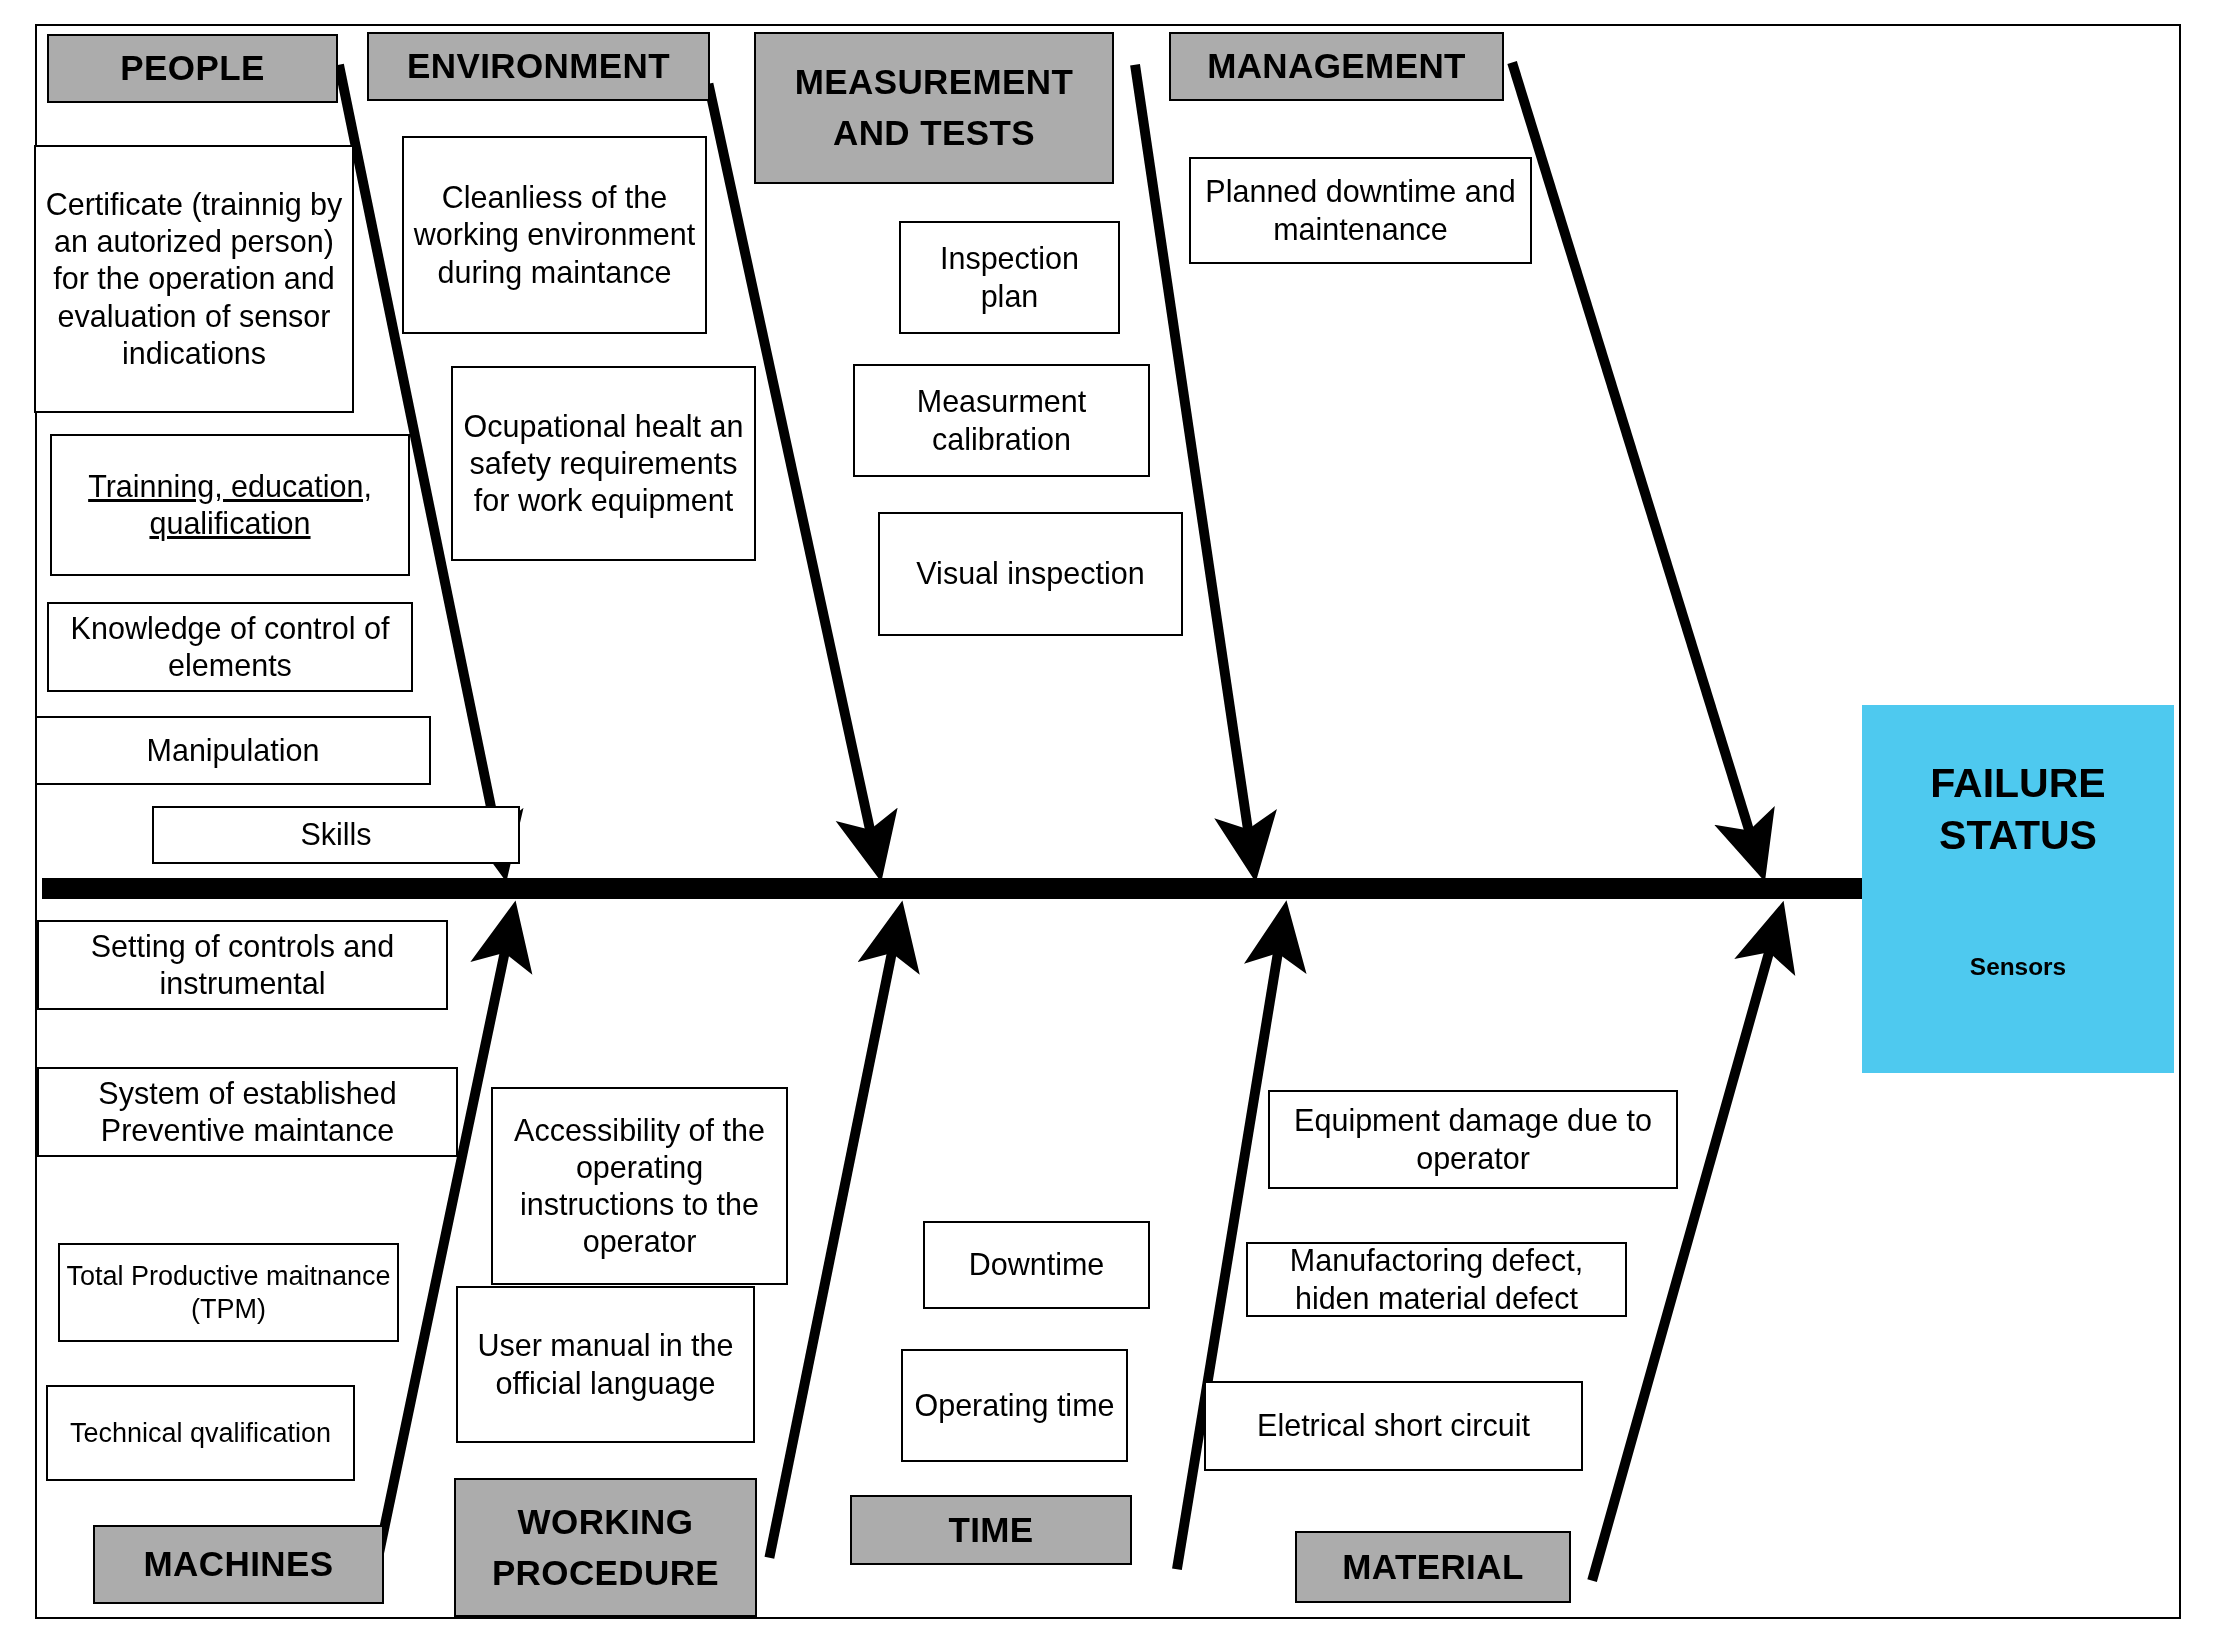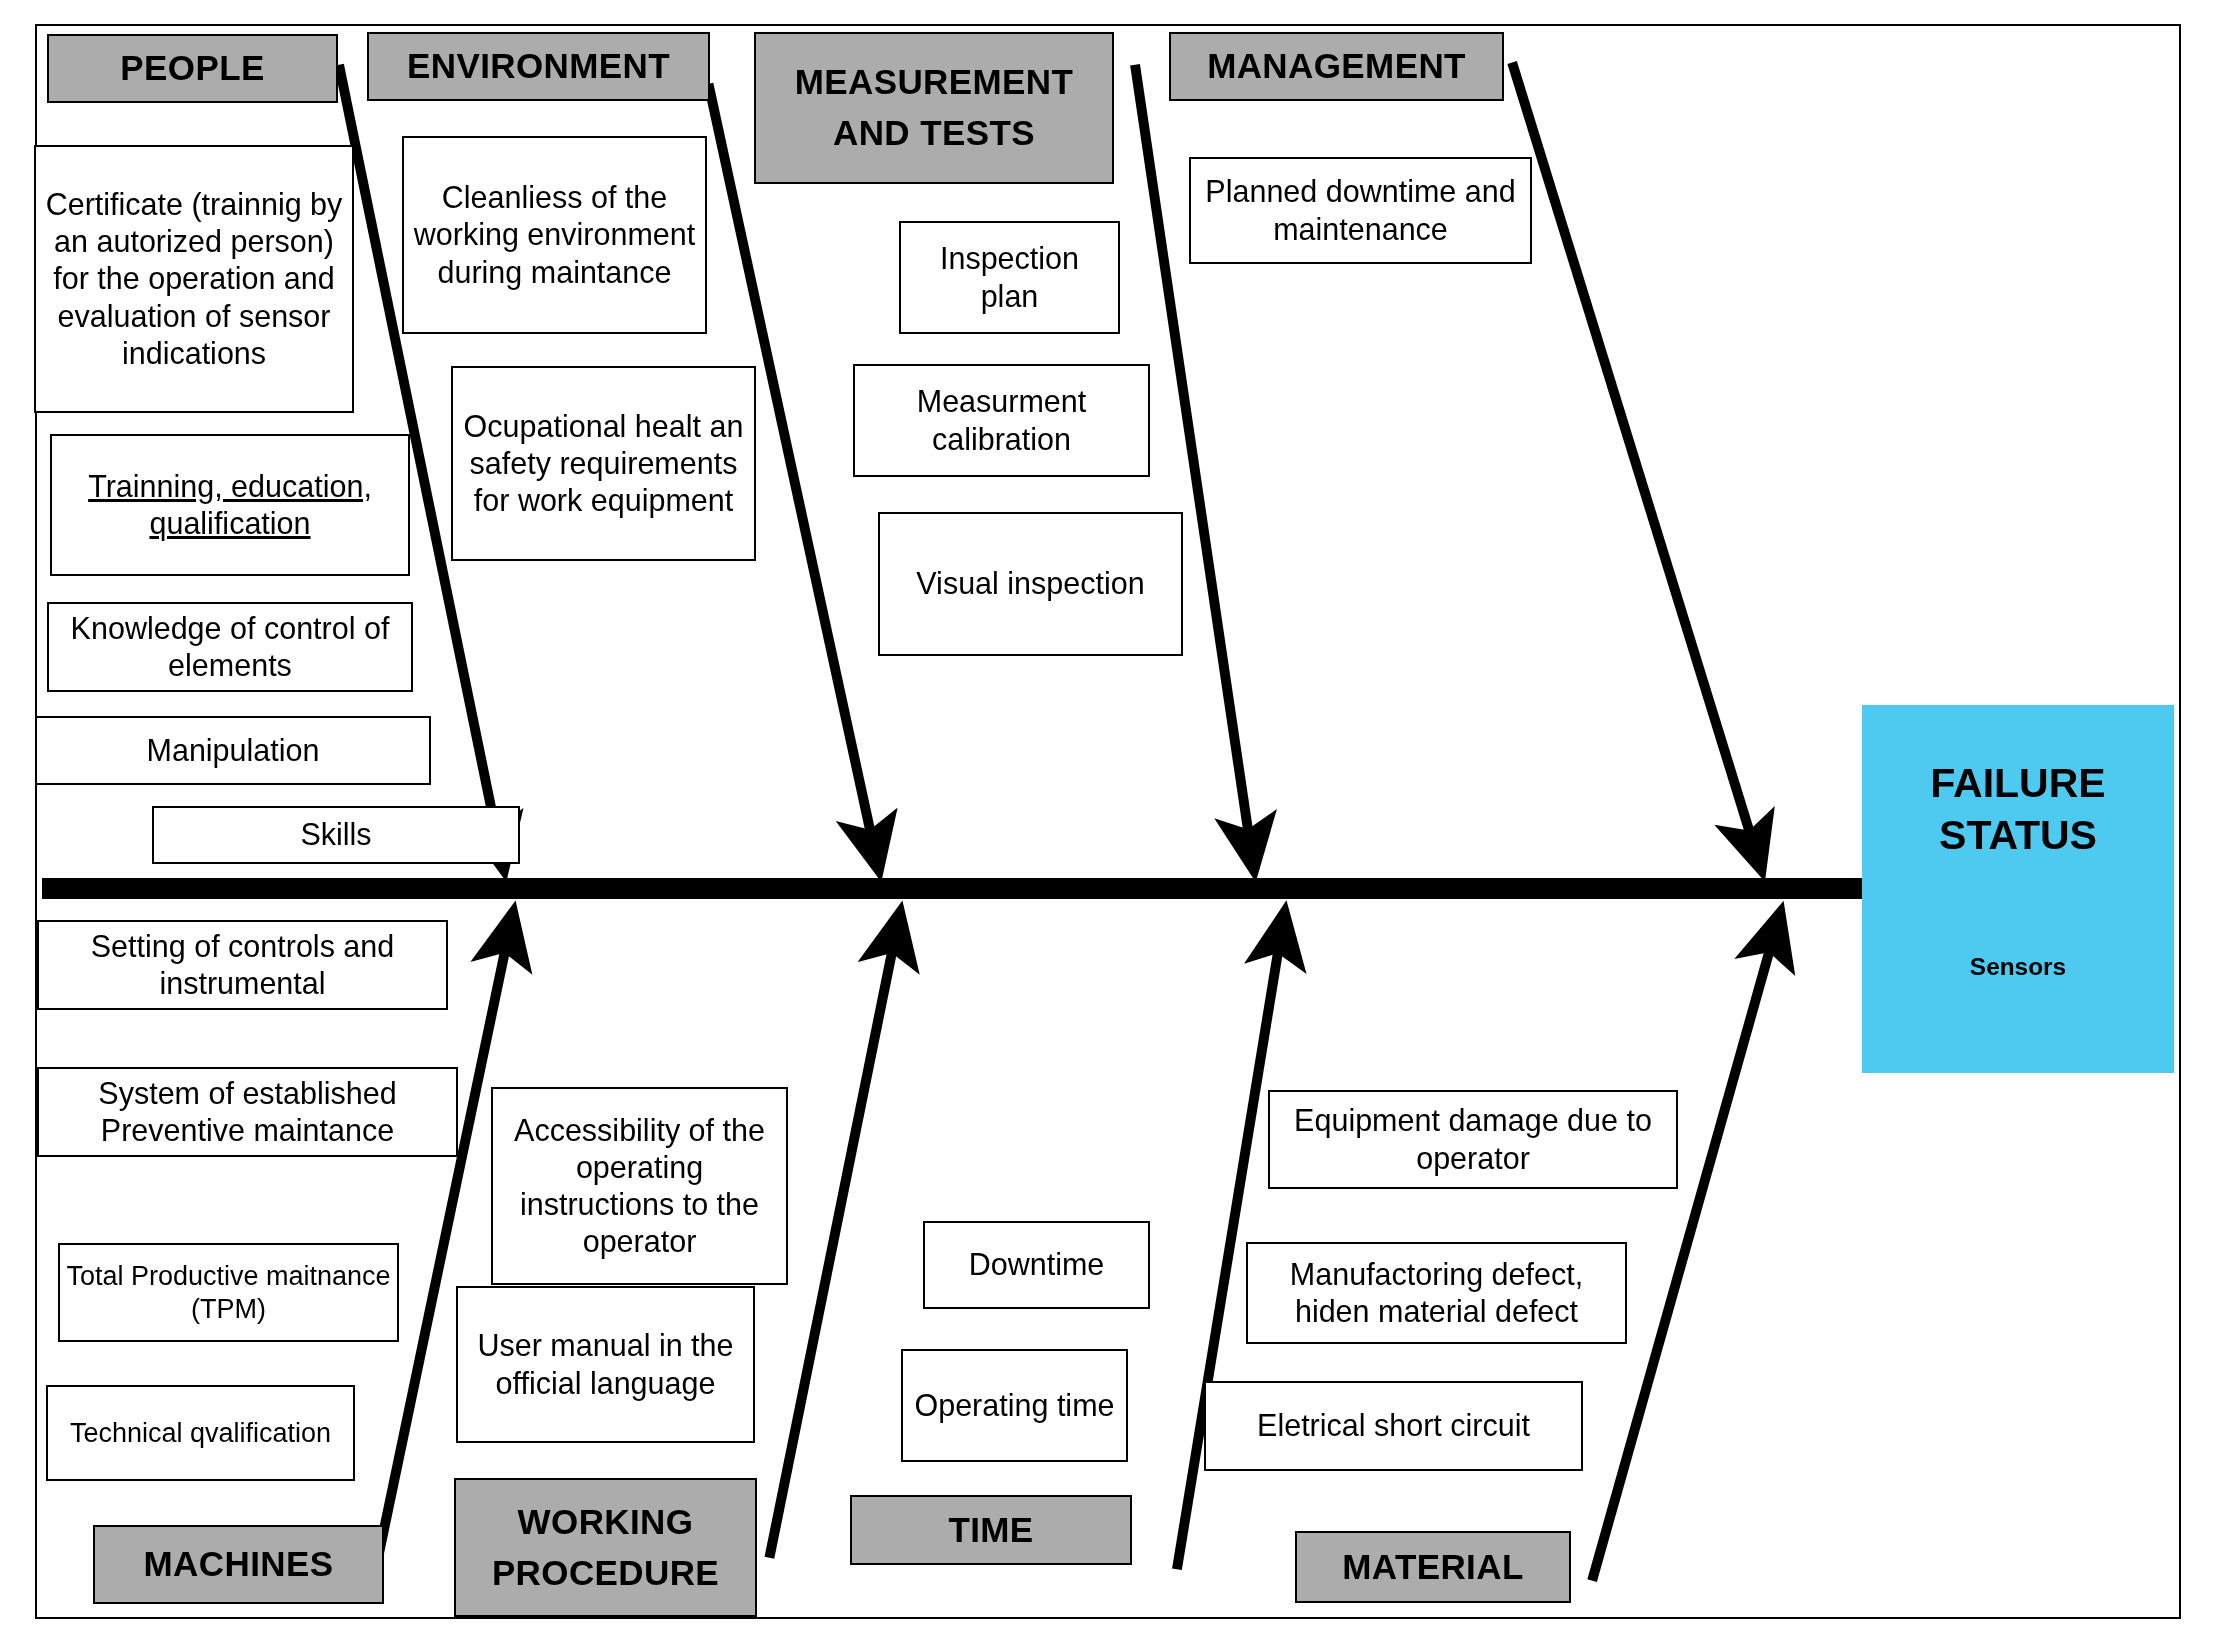--- a/index.html
+++ b/index.html
@@ -154,21 +154,21 @@
   </div>
   <div class="cbox" style="left:402px; top:136px; width:305px; height:198px;">Cleanliess of the working environment during maintance</div>
   <div class="cbox" style="left:451px; top:366px; width:305px; height:195px;">Ocupational healt an safety requirements for work equipment</div>
 
   <div class="cat" style="left: 754px; top: 32px; width: 360px; height: 152px; flex-direction: column; background: rgb(172, 172, 172);">
     <span>MEASUREMENT</span>
     <span>AND TESTS</span>
   </div>
   <div class="cbox" style="left:899px; top:221px; width:221px; height:113px;">Inspection plan</div>
   <div class="cbox" style="left:853px; top:364px; width:297px; height:113px;">Measurment calibration</div>
-  <div class="cbox" style="left:878px; top:512px; width:305px; height:144px;">Visual inspection</div>
+  <div class="cbox" style="left:878px; top:512px; width:305px; height:124px;">Visual inspection</div>
 
   <div class="cat" style="left: 1169px; top: 32px; width: 335px; height: 69px; background: rgb(172, 172, 172);">
     <span>MANAGEMENT</span>
   </div>
   <div class="cbox" style="left:1189px; top:157px; width:343px; height:107px;">Planned downtime and maintenance</div>
 
   <div class="cbox" style="left:37px; top:920px; width:411px; height:90px;">Setting of controls and instrumental</div>
   <div class="cbox" style="left:37px; top:1067px; width:421px; height:90px;">System of established Preventive maintance</div>
   <div class="cbox small" style="left:58px; top:1243px; width:341px; height:99px;">Total Productive maitnance (TPM)</div>
   <div class="cbox small" style="left:46px; top:1385px; width:309px; height:96px;">Technical qvalification</div>
@@ -183,20 +183,20 @@
     <span>PROCEDURE</span>
   </div>
 
   <div class="cbox" style="left:923px; top:1221px; width:227px; height:88px;">Downtime</div>
   <div class="cbox" style="left:901px; top:1349px; width:227px; height:113px;">Operating time</div>
   <div class="cat" style="left: 850px; top: 1495px; width: 282px; height: 70px; background: rgb(172, 172, 172);">
     <span>TIME</span>
   </div>
 
   <div class="cbox" style="left:1268px; top:1090px; width:410px; height:99px;">Equipment damage due to operator</div>
-  <div class="cbox" style="left:1246px; top:1242px; width:381px; height:102px;">Manufactoring defect, hiden material defect</div>
+  <div class="cbox" style="left:1246px; top:1242px; width:381px; height:75px;">Manufactoring defect, hiden material defect</div>
   <div class="cbox" style="left:1204px; top:1381px; width:379px; height:90px;">Eletrical short circuit</div>
   <div class="cat" style="left: 1295px; top: 1531px; width: 276px; height: 72px; background: rgb(172, 172, 172); text-align: center;">
     <span>MATERIAL</span>
   </div>
 
 </div>
 
 
 </body></html>

